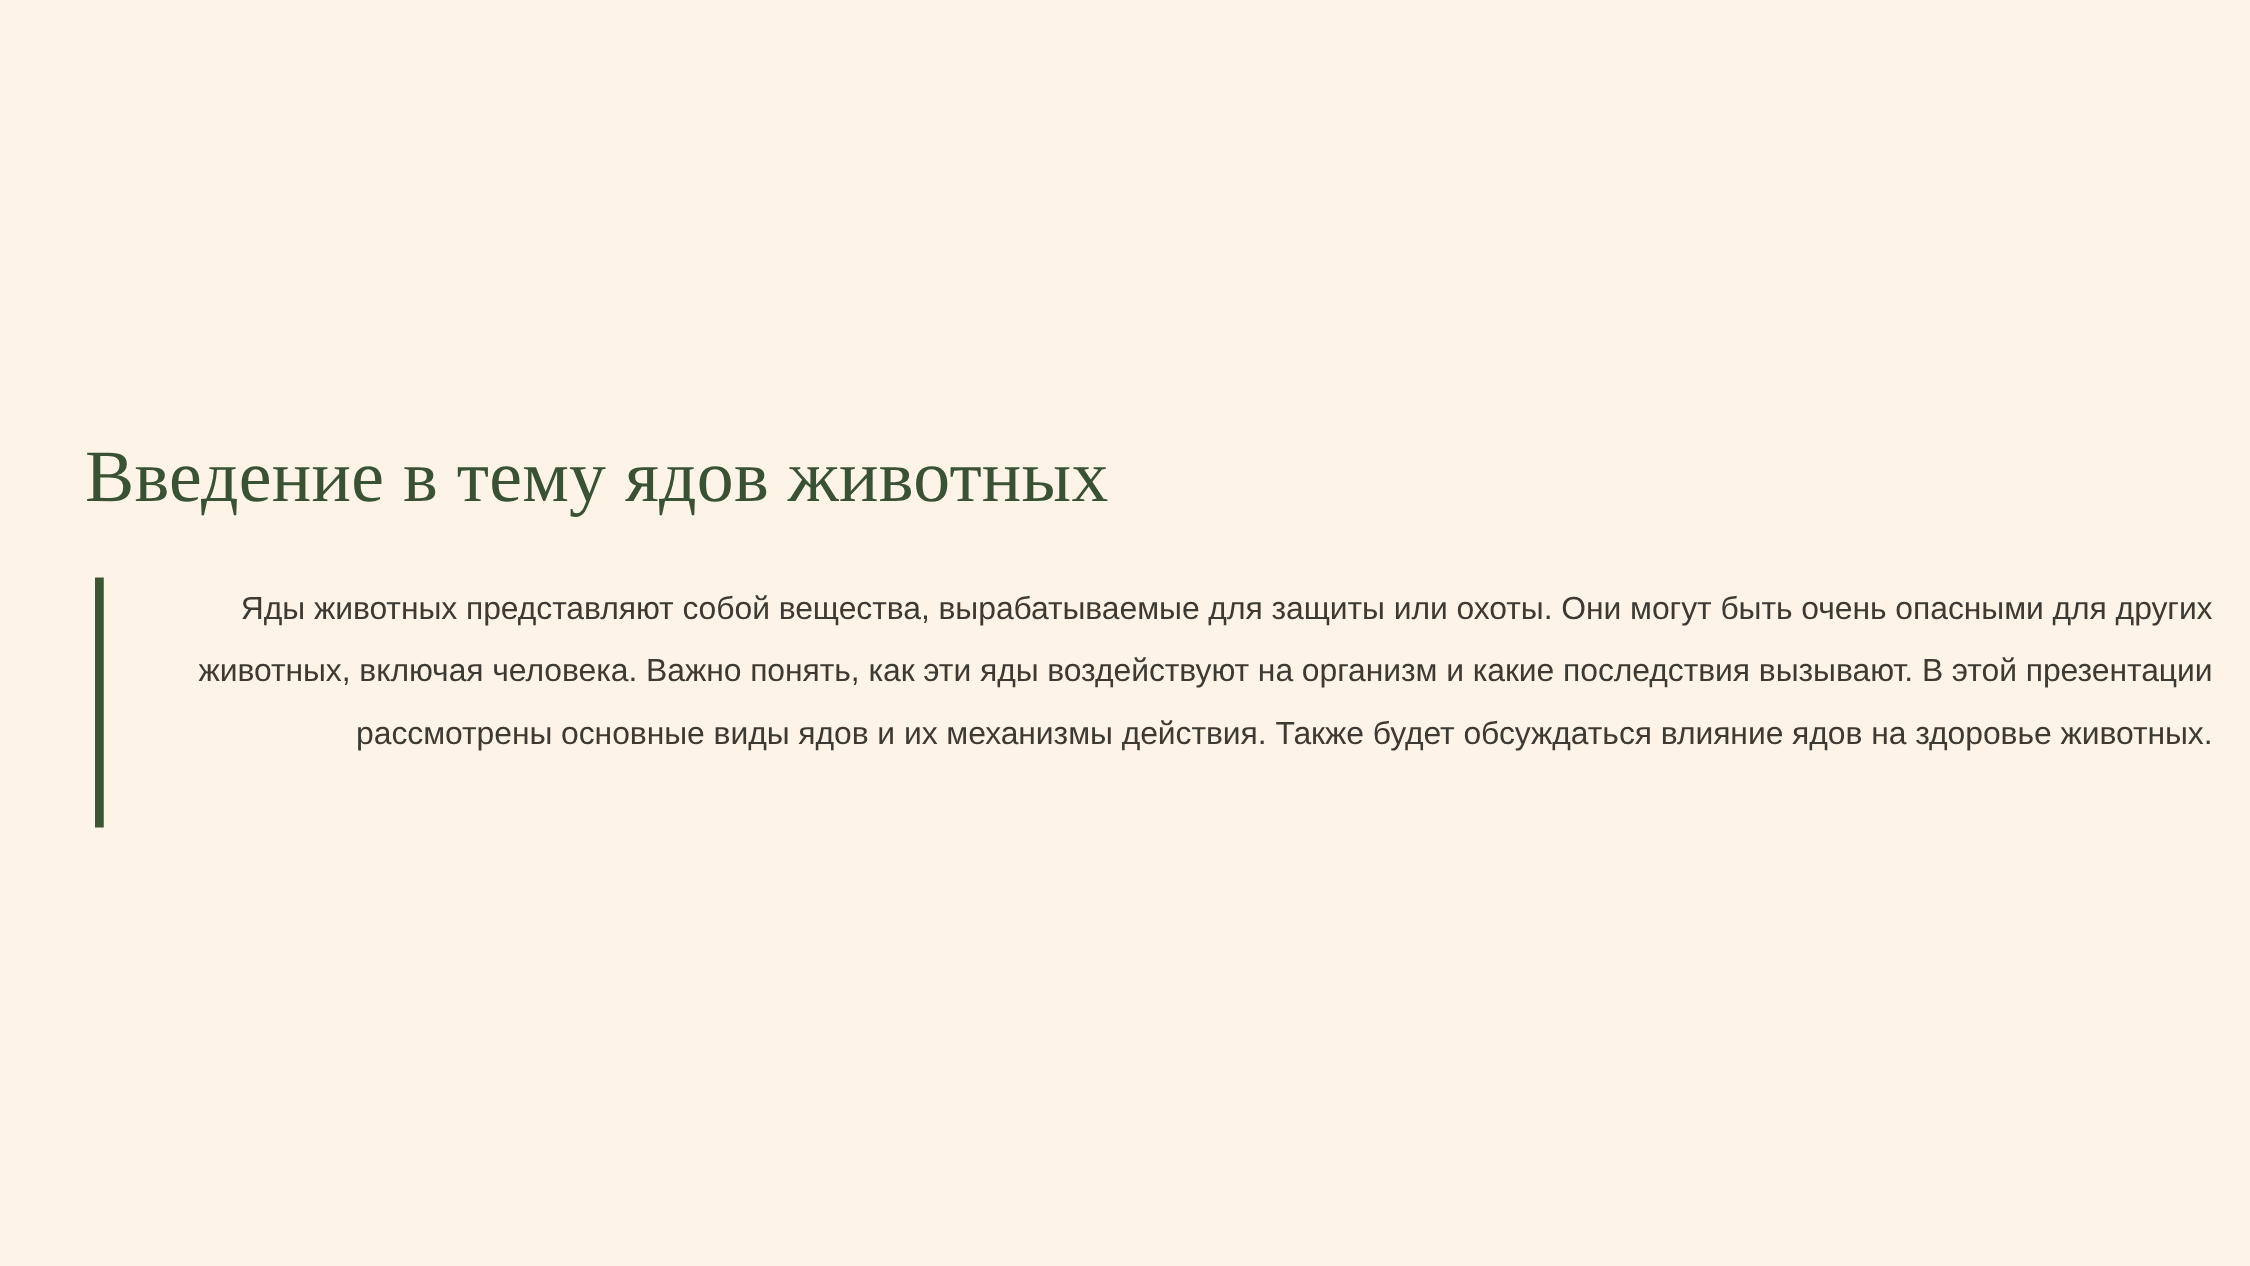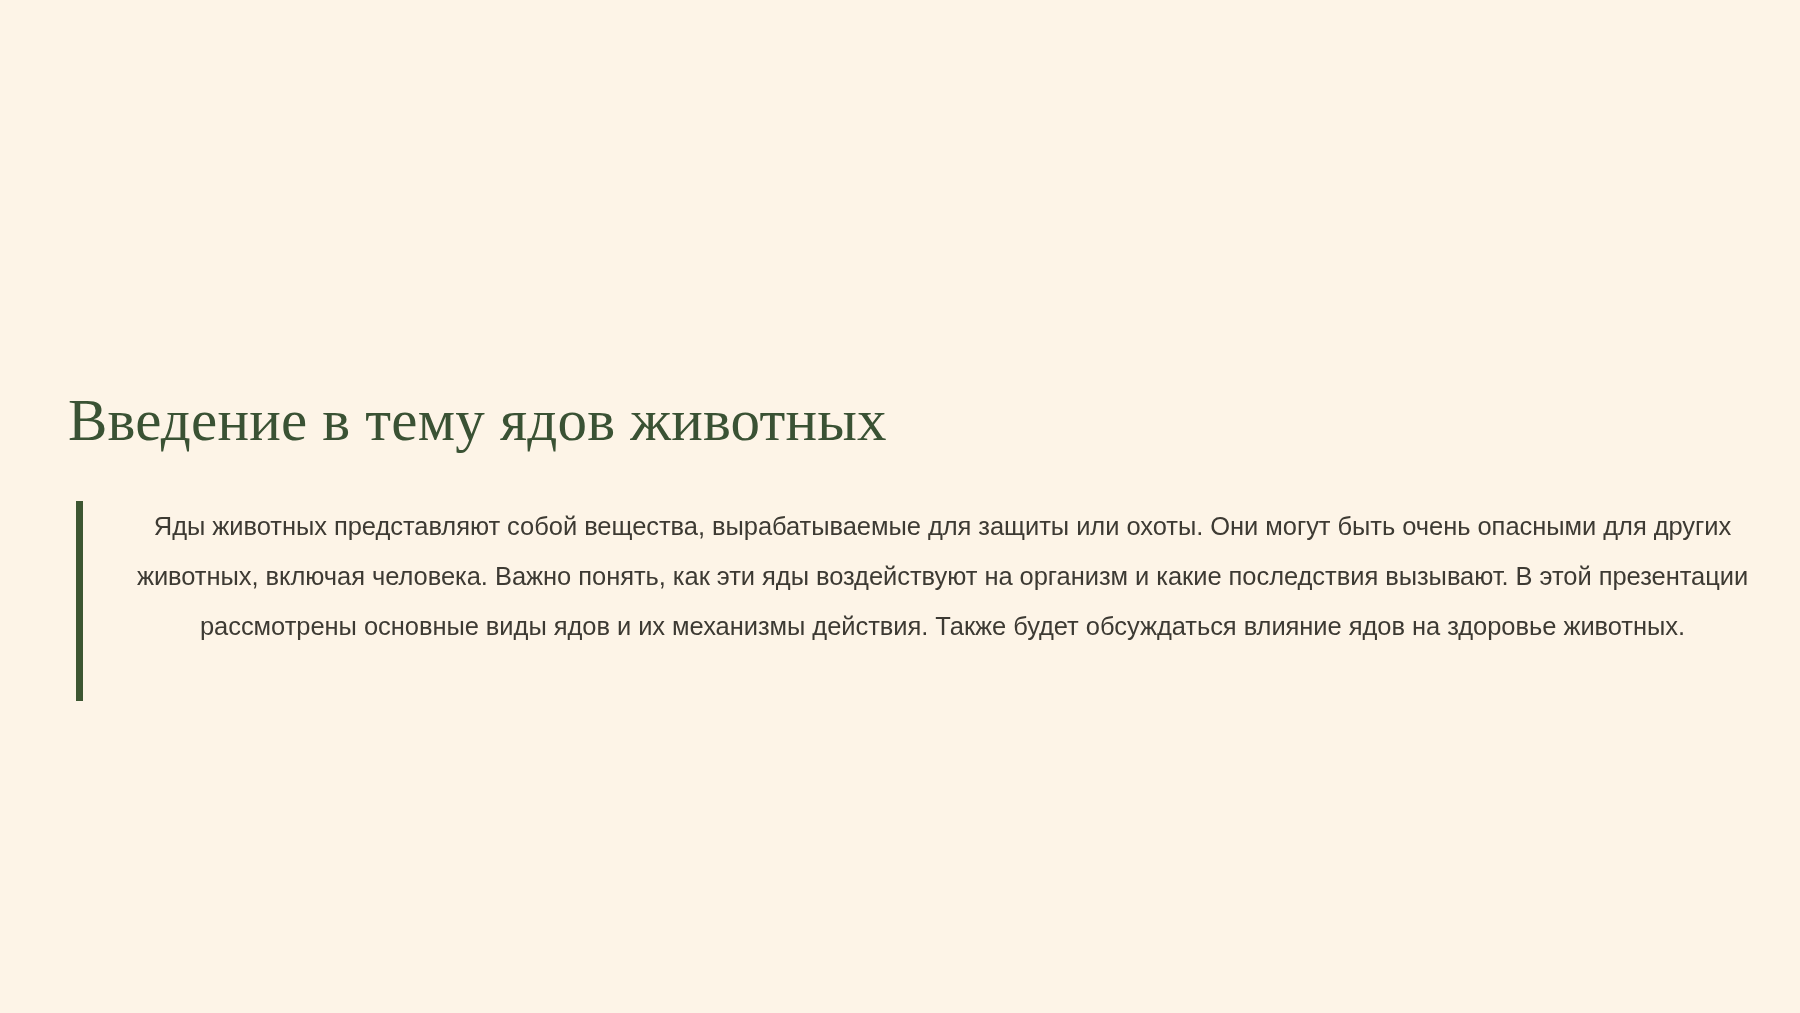--- a/index.html
+++ b/index.html
@@ -20,21 +20,20 @@
     width: 1800px;
     height: 1013px;
     background: #fdf4e7;
   }
 
   .slide-content {
     position: absolute;
     left: 68px;
     top: 348px;
     width: 1672px;
-    margin-top: 39px;
   }
 
   .slide-title {
     font-family: "Liberation Serif", "DejaVu Serif", serif;
     font-size: 59px;
     line-height: 1.12;
     font-weight: 400;
     color: #3a5234;
     letter-spacing: 0.2px;
     white-space: nowrap;
@@ -55,21 +54,21 @@
     background: #3d5632;
   }
 
   .body-text {
     font-family: "Liberation Sans", "DejaVu Sans", sans-serif;
     font-size: 25.5px;
     line-height: 50px;
     font-weight: 400;
     color: #3d3a33;
     width: 1655px;
-    text-align: center;
+    text-align: right;
     letter-spacing: -0.05px;
   }
 </style>
 </head>
 <body>
 
 <div class="slide">
 
   <div class="slide-content">
 

